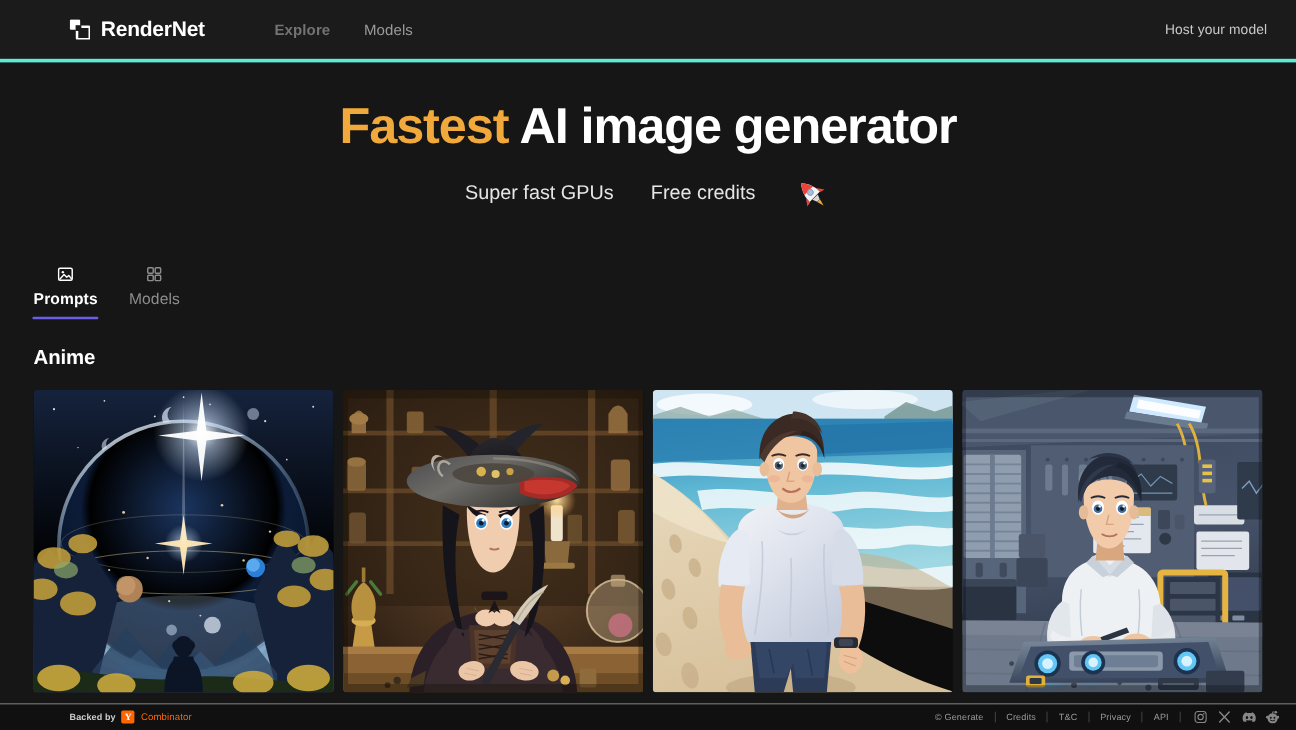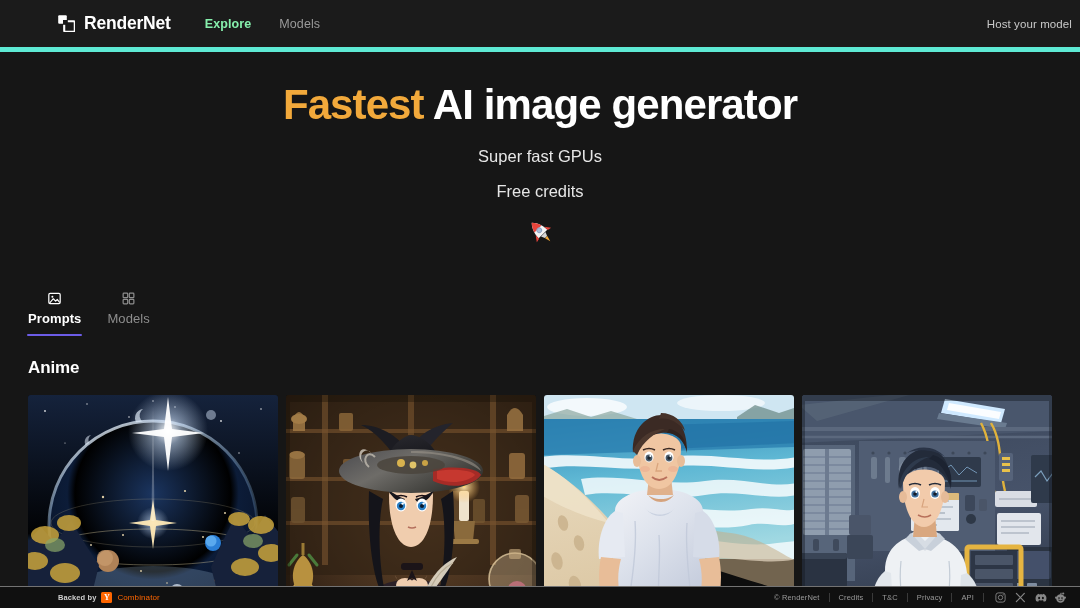--- a/index.html
+++ b/index.html
@@ -9,34 +9,34 @@
     font-family:"Liberation Sans", sans-serif;
     overflow:hidden;
     -webkit-font-smoothing:antialiased;
   }
   .page { position:relative; width:1080px; height:608px; background:#161616; }
 
   
   .header {
     height:52px; width:100%;
     background:#1b1b1b;
-    border-bottom:5px solid #5eead4;
+    border-bottom:3px solid #5eead4;
     display:flex; align-items:center;
-    padding:0 8px 0 58px;
+    padding:0 24px 0 58px;
     position:relative; z-index:20;
   }
   .brand { display:flex; align-items:center; gap:9px; margin-right:34px; }
   .logo-mark { width:17px; height:17px; position:relative; display:block; }
   .logo-mark svg { display:block; }
   .brand-name {
     color:#ffffff; font-size:17.5px; font-weight:600; letter-spacing:-0.2px;
   }
   .nav { display:flex; align-items:center; gap:28px; }
   .nav-item { font-size:12.5px; letter-spacing:0.1px; cursor:pointer; }
-  .nav-item.active { color:#86efac; font-weight:700; }
+  .nav-item.active { color:#737373; font-weight:700;margin-left:24px; }
   .nav-item.inactive { color:#9a9a9a; font-weight:400; }
   .header-right { margin-left:auto; display:flex; align-items:center; gap:22px; }
   .host-link { color:#c9c9c9; font-size:11.5px; font-weight:500; cursor:pointer; letter-spacing:0.1px; }
   .signin-btn {
     background:#313131; color:#ffffff;
     font-size:12.5px; font-weight:700;
     border:none; border-radius:20px;
     padding:10px 41px; cursor:pointer;
     letter-spacing:0.1px;
   }
@@ -44,22 +44,22 @@
   
   .hero { text-align:center; padding-top:28px; }
   .hero h1 {
     font-size:42px; font-weight:700; color:#ffffff;
     letter-spacing:-0.9px; line-height:1.18;
   }
   .hero h1 .accent { color:#f2a93b; }
   .hero-sub {
     margin-top:17px;
     display:flex; align-items:center; justify-content:center;
-    gap:16px;
-    font-size:16.5px; color:#e6e6e6; font-weight:400;flex-direction:column;
+    gap:31px;
+    font-size:16.5px; color:#e6e6e6; font-weight:400;
   }
   .sub-item { position:relative; white-space:nowrap; }
   .sd-wrap { position:relative; display:inline-block; }
   .sd-accent { color:#f2a93b; }
   .sd-underline {
     position:absolute; left:-3px; bottom:-7px; width:calc(100% + 8px); height:9px;
     pointer-events:none;
   }
   .rocket { font-size:27px; line-height:1; margin-left:2px; }
   .rocket svg { display:block; }
@@ -855,21 +855,21 @@
 
   </div>
 
   <div class="footer">
     <div class="yc">
       <span class="yc-text">Backed by</span>
       <span class="yc-badge">Y</span>
       <span class="yc-name">Combinator</span>
     </div>
     <div class="footer-right">
-      <span class="f-link static">© RenderNet</span>
+      <span class="f-link static">© Generate</span>
       <span class="f-sep"></span>
       <span class="f-link">Credits</span>
       <span class="f-sep"></span>
       <span class="f-link">T&amp;C</span>
       <span class="f-sep"></span>
       <span class="f-link">Privacy</span>
       <span class="f-sep"></span>
       <span class="f-link">API</span>
       <span class="f-sep"></span>
       <span class="socials">

